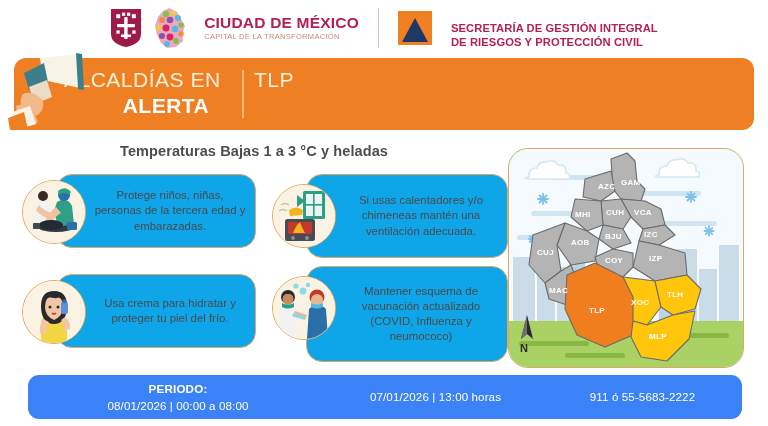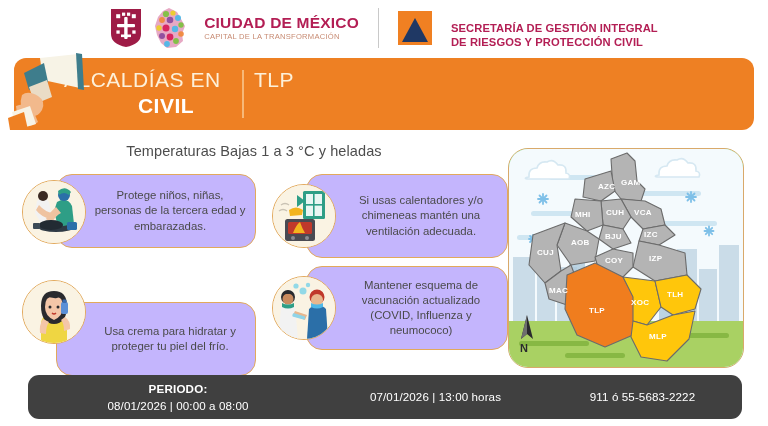--- a/index.html
+++ b/index.html
@@ -61,67 +61,67 @@
   }
   .banner-code {
     position: absolute; left: 240px; top: 10px;
     font-size: 21px; color: #FDF0D9; letter-spacing: .5px;
   }
   .megaphone { position: absolute; left: 2px; top: 52px; width: 92px; height: 78px; }
 
   
   .subtitle {
     position: absolute; top: 143px; left: 14px; width: 480px;
-    text-align: center; font-size: 14.5px; font-weight: normal; color: #4D4D4D;
+    text-align: center; font-size: 14.5px; font-weight: bold; color: #4D4D4D;
     letter-spacing: .1px;
   }
 
   
   .cards { position: absolute; top: 170px; left: 22px; width: 480px; height: 200px; }
   .card { position: absolute; }
   .card-bubble {
     position: absolute; left: 34px; top: 4px;
-    background: #c4b5fd; border: 1.4px solid #E2A95C; border-radius: 16px;
+    background: #0ea5e9; border: 1.4px solid #E2A95C; border-radius: 16px;
     display: flex; align-items: center; justify-content: center;
     box-sizing: border-box;
   }
   .card-text {
     font-size: 11.4px; color: #4A4A4A; line-height: 1.33; text-align: center;
     padding: 5px 8px 5px 36px; box-sizing: border-box; width: 100%;
   }
   .card-badge {
     position: absolute; left: 0; top: 10px; width: 62px; height: 62px;
     border-radius: 50%; background: #FAF3E3; border: 1.4px solid #E2A95C;
     overflow: hidden;
   }
   .card-badge svg { display: block; }
 
   
   #card-0 { left: 0;   top: 0;   }
   #card-0 .card-bubble { width: 200px; height: 74px; }
   #card-1 { left: 250px; top: 0; }
   #card-1 .card-bubble { width: 202px; height: 84px; }
   #card-2 { left: 0;   top: 100px; }
-  #card-2 .card-bubble { width: 200px; height: 74px; margin-top: 28px; }
+  #card-2 .card-bubble { width: 200px; height: 74px; }
   #card-3 { left: 250px; top: 92px; }
-  #card-3 .card-bubble { width: 202px; height: 84px; }
+  #card-3 .card-bubble { width: 202px; height: 96px; }
   #card-1 .card-badge, #card-3 .card-badge { top: 14px; }
 
   
   .map-panel {
     position: absolute; left: 508px; top: 148px; width: 236px; height: 220px;
     border: 1.6px solid #D9A96A; border-radius: 20px; overflow: hidden;
     background: #86efac; box-sizing: border-box;
   }
   .map-panel svg { display: block; }
 
   
   .footer {
     position: absolute; left: 28px; top: 375px; width: 714px; height: 44px;
-    background: #404040; border-radius: 11px; display: flex; align-items: center;
+    background: #3b82f6; border-radius: 11px; display: flex; align-items: center;
   }
   .foot-col { text-align: center; color: #ffffff; }
   .foot-head {
     font-size: 11.6px; font-weight: bold; letter-spacing: .2px; line-height: 1.5;
   }
   .foot-val { font-size: 11.6px; letter-spacing: .1px; line-height: 1.5; }
   #foot-0 { width: 300px; }
   #foot-1 { width: 215px; }
   #foot-2 { width: 199px; }
 
@@ -185,21 +185,21 @@
 
     <div class="pc-words">
       <div class="pc-line">SECRETARÍA DE GESTIÓN INTEGRAL</div>
       <div class="pc-line">DE RIESGOS Y PROTECCIÓN CIVIL</div>
     </div>
   </div>
 
   <div class="banner">
     <div class="banner-texts">
       <div class="banner-l1">ALCALDÍAS EN</div>
-      <div class="banner-l2">CIVIL</div>
+      <div class="banner-l2">ALERTA</div>
     </div>
     <div class="banner-sep"></div>
     <div class="banner-code">TLP</div>
   </div>
 
   <svg class="megaphone" viewBox="0 0 92 78">
     <path d="M38 6 L76 2 L78 36 L41 28 Z" fill="#F7F3E6"></path>
     <path d="M74 1 L80 2 L82 38 L76 37 Z" fill="#3E7D8C"></path>
     <path d="M22 21 L42 11 L46 30 L27 38 Z" fill="#3E7D8C"></path>
     <path d="M27 35 L45 28 L50 45 L33 52 Z" fill="#EADCC6"></path>

